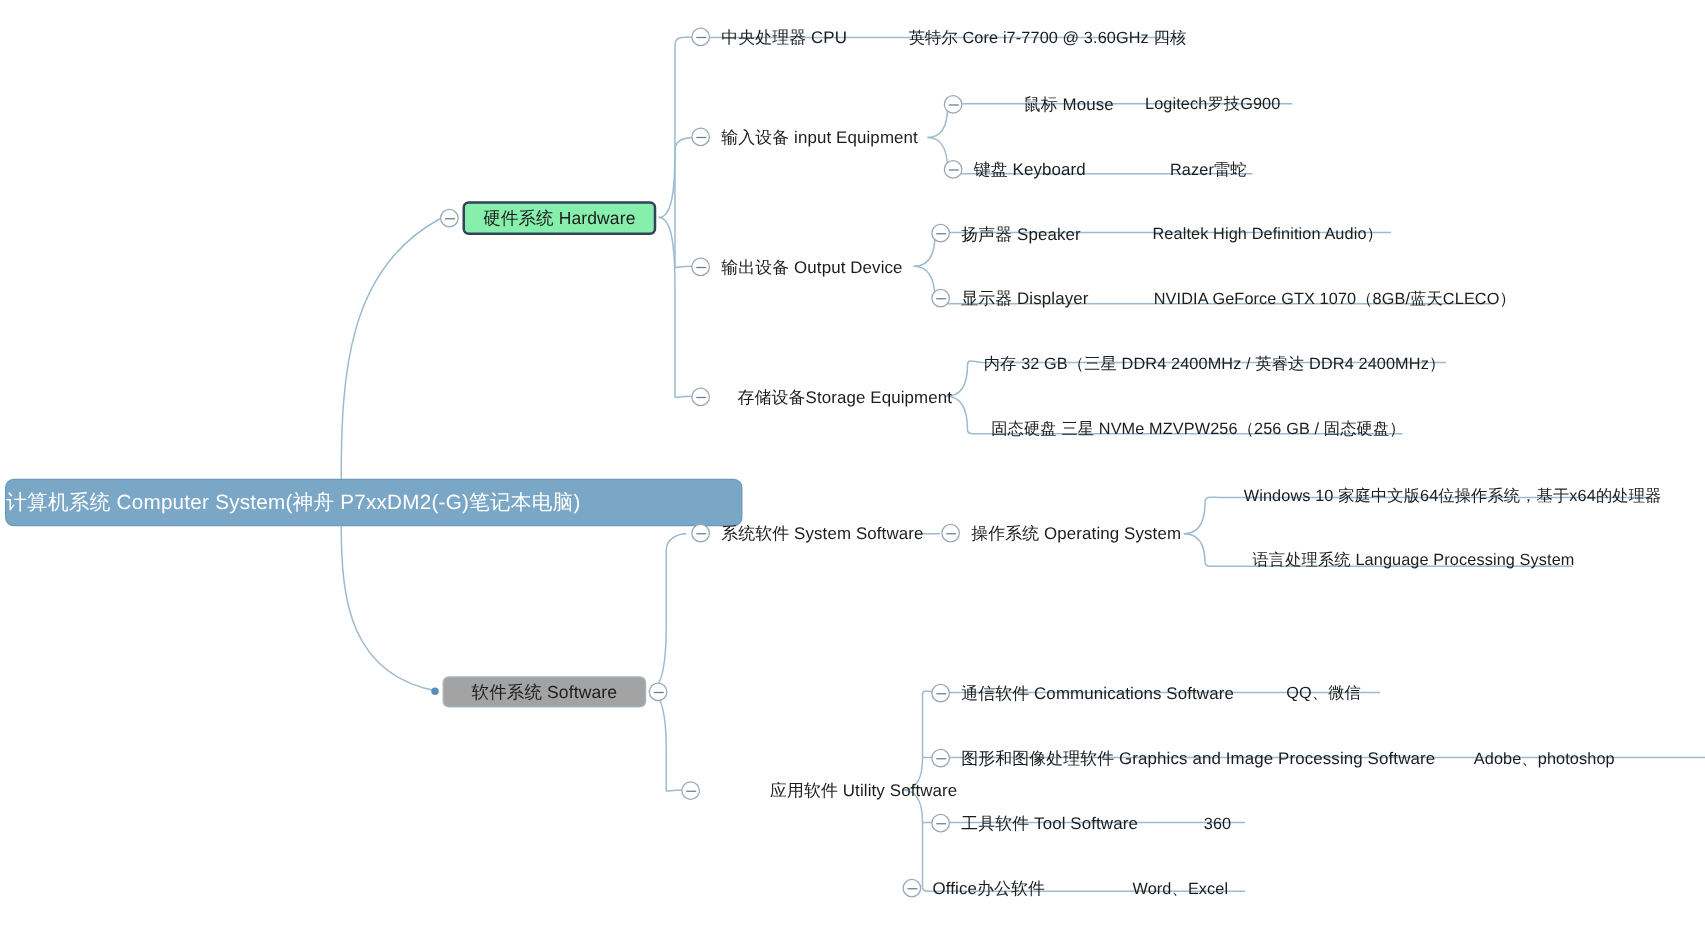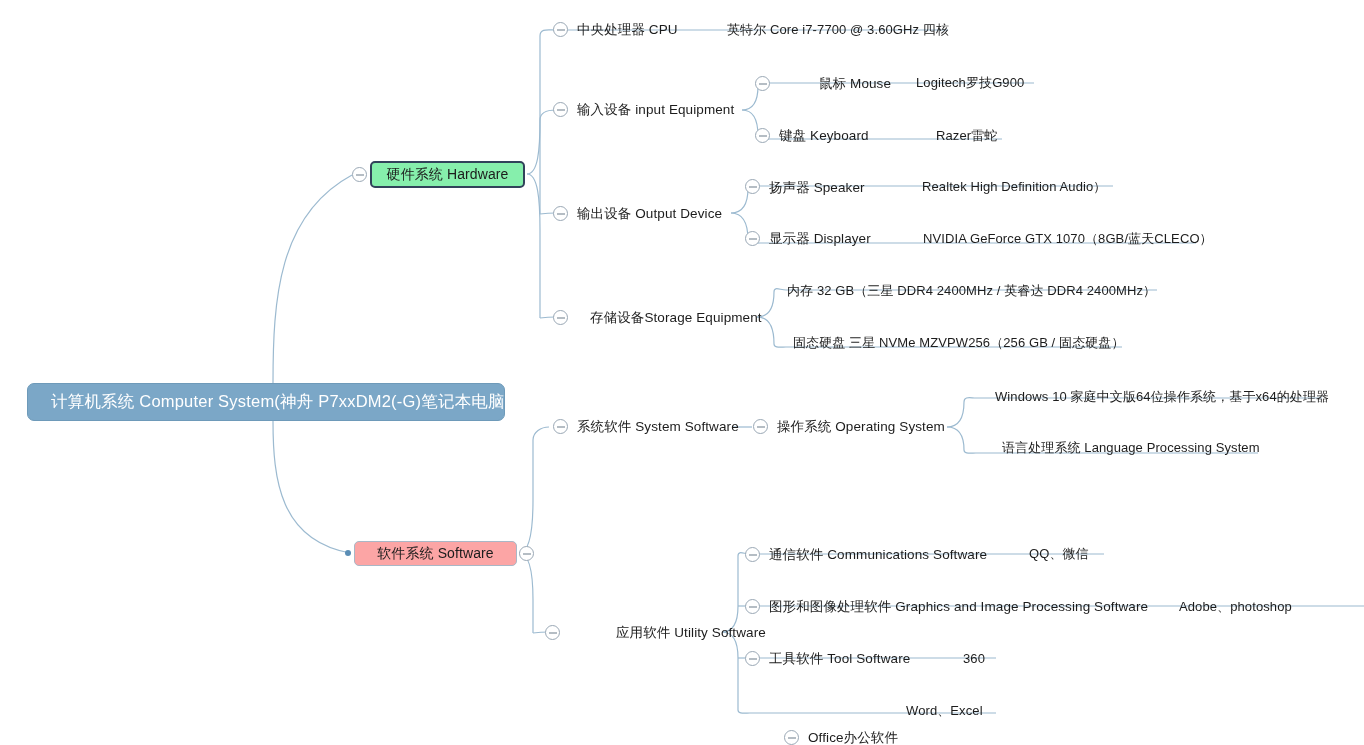--- a/index.html
+++ b/index.html
@@ -44,31 +44,30 @@
   }
   .node-value {
     font-size: 13px;
     color: #1c1c1c;
     letter-spacing: 0.1px;
   }
 
   
   .root-node {
     position: absolute;
-    left: 27px;
+    left: 4px;
     top: 383px;
-    width: 478px;
+    width: 590px;
     height: 38px;
     background: #7ba7c7;
     border: 1px solid #6e9ab9;
     border-radius: 7px;
     display: flex;
     align-items: center;
     box-sizing: border-box;
-    padding-left: 23px;
   }
   .root-label {
     color: #ffffff;
     font-size: 16.5px;
     letter-spacing: 0.2px;
     white-space: nowrap;
   }
 
   
   .branch-box {
@@ -86,21 +85,21 @@
     width: 155px;
     height: 27px;
     background: #86efac;
     border: 2px solid #31425a;
   }
   .branch-software {
     left: 354px;
     top: 541px;
     width: 163px;
     height: 25px;
-    background: #fca5a5;
+    background: #a3a3a3;
     border: 1px solid #a9b7c6;
   }
   .branch-box .node-label {
     font-size: 14px;
   }
 
   
   .toggle {
     width: 15px;
     height: 15px;
@@ -332,21 +331,21 @@
   </div>
 
   <div class="node" style="left:745px; top:651px;">
     <span class="toggle"></span>
     <span class="node-label gap-lbl">工具软件 Tool Software</span>
   </div>
   <div class="node val-cell" style="left:963px; top:652px;">
     <span class="node-value">360</span>
   </div>
 
-  <div class="node" style="left:784px; top:703px;margin-top:27px;">
+  <div class="node" style="left:722px; top:703px;">
     <span class="toggle"></span>
     <span class="node-label gap-lbl">Office办公软件</span>
   </div>
   <div class="node val-cell" style="left:906px; top:704px;">
     <span class="node-value">Word、Excel</span>
   </div>
 
 </div>
 
 </body></html>

